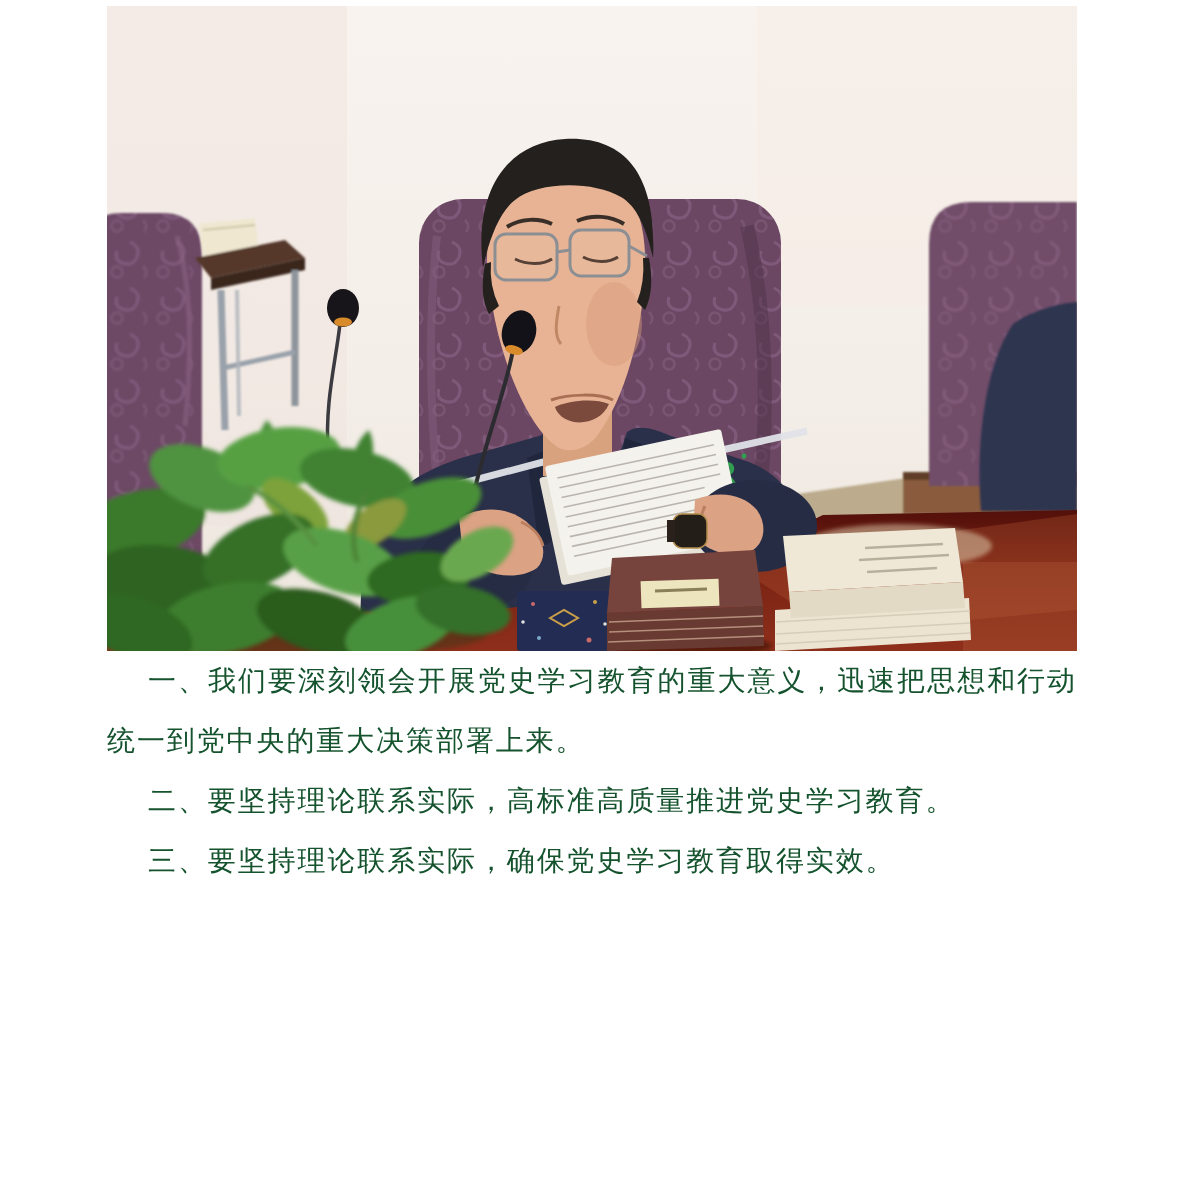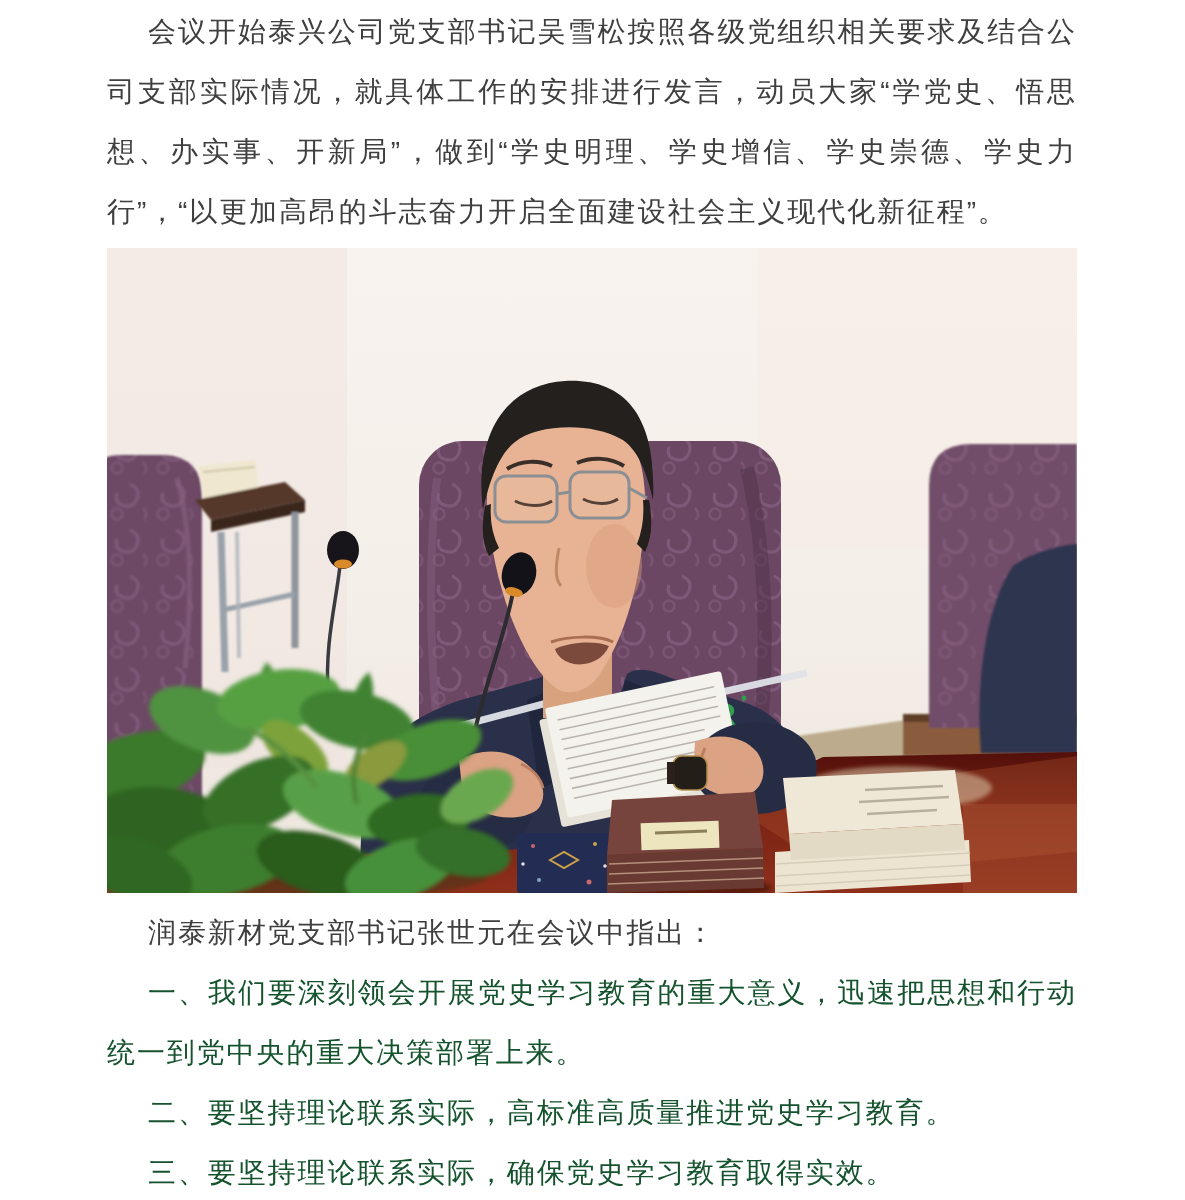--- a/index.html
+++ b/index.html
@@ -19,21 +19,20 @@
     margin:6px 0 0 0;width:970px;height:645px;overflow:hidden;
     background:#f4efe9;
   }
   .photo svg{display:block;}
 </style>
 </head>
 <body>
 
 <div class="content">
 
-  <p class="para first">会议开始泰兴公司党支部书记吴雪松按照各级党组织相关要求及结合公司支部实际情况，就具体工作的安排进行发言，动员大家“学党史、悟思想、办实事、开新局”，做到“学史明理、学史增信、学史崇德、学史力行”，“以更加高昂的斗志奋力开启全面建设社会主义现代化新征程”。</p>
 
   <figure class="photo" aria-label="会议现场照片：党支部书记戴眼镜、身穿深蓝色工装，坐在紫红色布艺椅上，对着红木会议桌上的鹅颈话筒宣读文件；桌上摆放党史学习书籍，前景为绿色盆栽">
     <svg width="970" height="645" viewBox="0 0 970 645" xmlns="http://www.w3.org/2000/svg">
       <defs>
         <linearGradient id="wallG" x1="0" y1="0" x2="0" y2="1">
           <stop offset="0" stop-color="#f8f3ef"></stop>
           <stop offset="0.6" stop-color="#f4eee8"></stop>
           <stop offset="1" stop-color="#ece5dd"></stop>
         </linearGradient>
         <linearGradient id="deskG" x1="0" y1="0" x2="0" y2="1">
@@ -240,21 +239,20 @@
         <ellipse cx="212" cy="616" rx="64" ry="30" fill="#2a5c1f" transform="rotate(15 212 616)"></ellipse>
         <ellipse cx="294" cy="622" rx="58" ry="28" fill="#47903a" transform="rotate(-18 294 622)"></ellipse>
         <ellipse cx="356" cy="604" rx="48" ry="24" fill="#356f29" transform="rotate(10 356 604)"></ellipse>
         <ellipse cx="28" cy="622" rx="60" ry="30" fill="#2f6824" transform="rotate(20 28 622)"></ellipse>
         <path d="M140,480 Q180,500 210,540" stroke="#58903f" stroke-width="5" fill="none"></path>
         <path d="M260,486 Q240,520 250,556" stroke="#4b8136" stroke-width="5" fill="none"></path>
       </g>
     </svg>
   </figure>
 
-  <p class="para after-photo">润泰新材党支部书记张世元在会议中指出：</p>
 
   <p class="para em">一、我们要深刻领会开展党史学习教育的重大意义，迅速把思想和行动统一到党中央的重大决策部署上来。</p>
 
   <p class="para em">二、要坚持理论联系实际，高标准高质量推进党史学习教育。</p>
 
   <p class="para em">三、要坚持理论联系实际，确保党史学习教育取得实效。</p>
 
 </div>
 
 </body></html>

